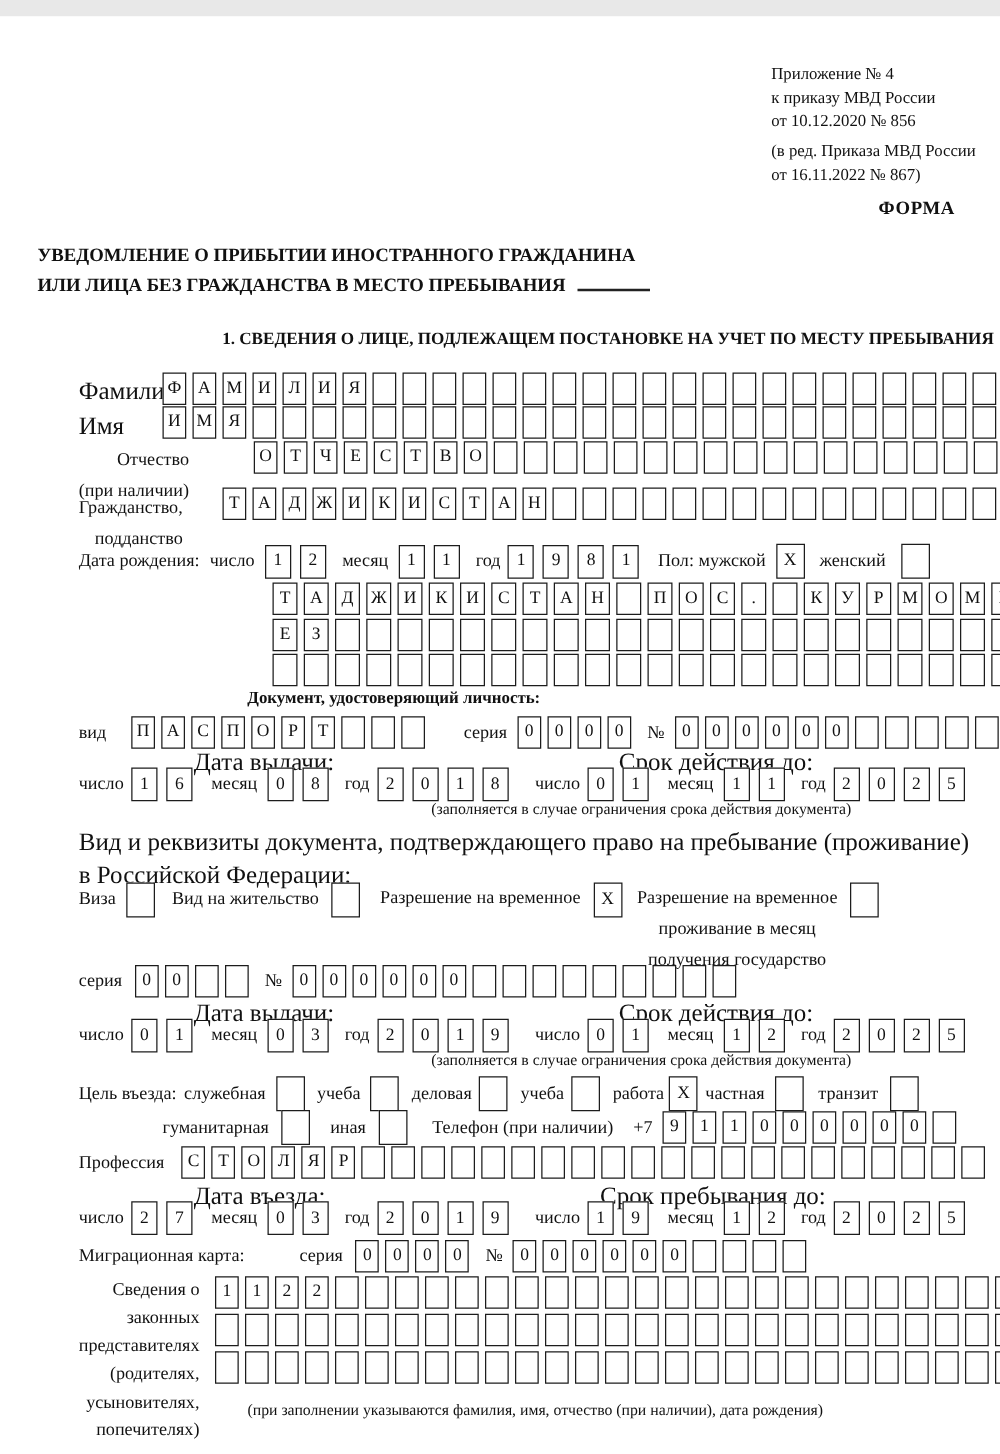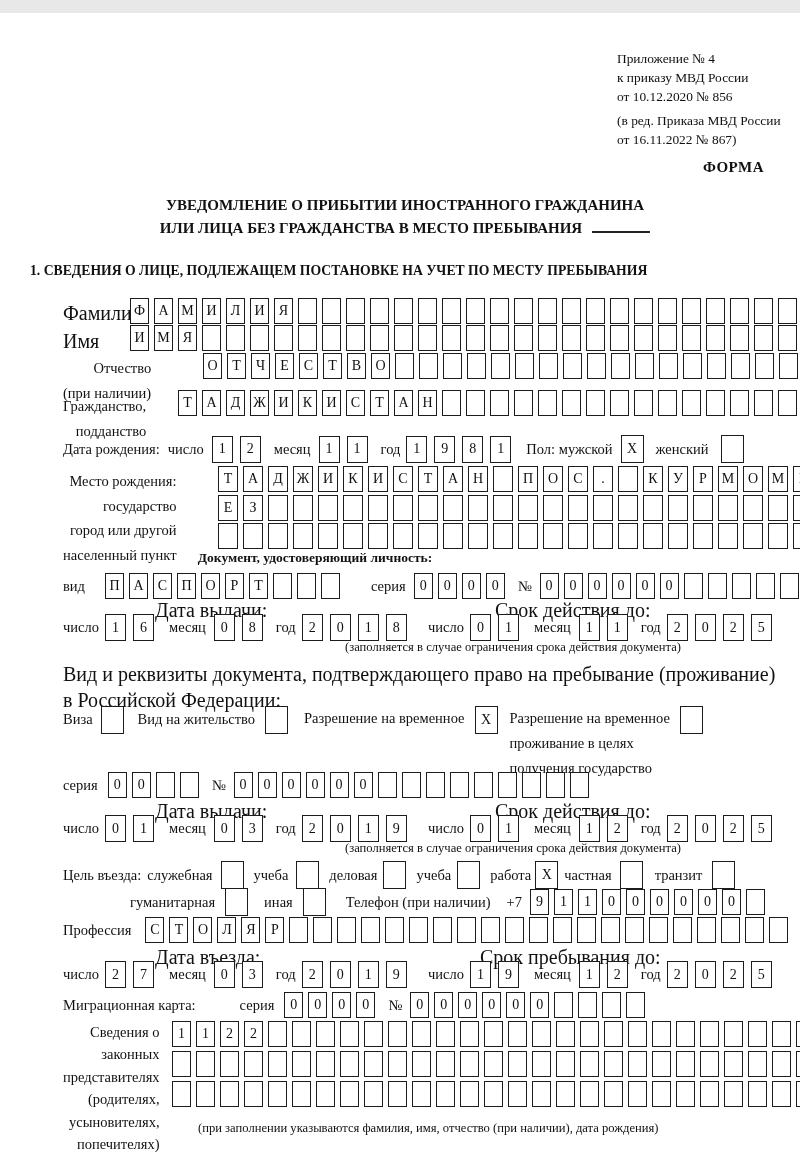--- a/index.html
+++ b/index.html
@@ -4,35 +4,35 @@
 <style>
   html,body{margin:0;padding:0;background:#e8e8e8;}
   .page{position:relative;width:800px;height:1163px;background:#ffffff;color:#111;
         font-family:"Liberation Serif","DejaVu Serif",serif;overflow:hidden;margin:13px auto;}
   .al{position:absolute;font-size:20px;white-space:nowrap;}
   .sm{font-size:12.6px;}
   .lblcol{position:absolute;font-size:14.5px;line-height:24.5px;white-space:nowrap;text-align:right;}
   .appendix{position:absolute;left:617px;top:36px;font-size:13.4px;line-height:19px;white-space:nowrap;}
   .appendix .rev{margin-top:5px;}
   .forma{position:absolute;top:146px;right:36px;font-weight:bold;font-size:15px;letter-spacing:.5px;}
-  .title{position:absolute;top:181px;left:30px;right:20px;text-align:center;font-weight:bold;
+  .title{position:absolute;top:181px;left:30px;right:20px;text-align:left;font-weight:bold;
          font-size:15px;line-height:23px;}
   .tline{display:inline-block;width:58px;border-bottom:2px solid #222;height:14px;margin-left:10px;}
-  .sec{position:absolute;top:250px;left:30px;right:5px;text-align:left;font-weight:bold;font-size:13.7px;white-space:nowrap;}
+  .sec{position:absolute;top:250px;left:30px;right:5px;text-align:right;font-weight:bold;font-size:13.7px;white-space:nowrap;}
   .doch{position:absolute;top:537px;left:0px;right:170px;text-align:center;font-weight:bold;font-size:13.5px;}
   .row{position:absolute;display:flex;align-items:center;white-space:nowrap;font-size:14.5px;}
   .rowt{align-items:flex-start;}
   .cells{position:absolute;display:flex;}
   .cellsf{display:flex;}
   .cells>span,.cellsf>span{flex:0 0 auto;width:17px;height:24px;border:1.8px solid #1c1c1c;margin-right:5px;
      display:flex;align-items:center;justify-content:center;font-size:14px;background:#fff;box-sizing:content-box;}
   .bp>span{width:18px;margin-right:5px;}
   .dc>span{width:19px;height:25px;margin-right:7px;}
   .cbx>span{width:21px;height:26px;margin-right:0;}
-  .ctr{text-align:left;line-height:25px;}
+  .ctr{text-align:center;line-height:25px;}
   .lh27{line-height:27px;}
   .mr4{margin-right:4px}.mr6{margin-right:6px}.mr8{margin-right:8px}.mr10{margin-right:10px}
   .mr12{margin-right:12px}.mr14{margin-right:14px}.mr20{margin-right:20px}
   .ml6{margin-left:6px}.ml8{margin-left:8px}.ml10{margin-left:10px}.ml12{margin-left:12px}
   .ml14{margin-left:14px}.ml16{margin-left:16px}.ml20{margin-left:20px}.ml26{margin-left:26px}.ml44{margin-left:44px}
 </style>
 </head>
 <body>
 
 <div class="page">
@@ -204,26 +204,20 @@
     <span class="ml8 mr8">Пол: мужской</span>
     <span class="cellsf cbx">
         <span>X</span>
       </span>
     <span class="ml12 mr12">женский</span>
     <span class="cellsf cbx">
         <span></span>
       </span>
   </div>
 
-  <div class="lblcol" style="left:63px;top:456px">
-    <div>Место рождения:</div>
-    <div>государство</div>
-    <div>город или другой</div>
-    <div>населенный пункт</div>
-  </div>
   <div class="cells bp" style="left:218px;top:453px">
       <span>Т</span>
       <span>А</span>
       <span>Д</span>
       <span>Ж</span>
       <span>И</span>
       <span>К</span>
       <span>И</span>
       <span>С</span>
       <span>Т</span>
@@ -391,21 +385,21 @@
         <span></span>
       </span>
     <span class="ml16 ctr mr10">
       <span style="display:block">Разрешение на временное</span>
     </span>
     <span class="cellsf cbx">
         <span>X</span>
       </span>
     <span class="ml12 ctr mr10">
       <span style="display:block">Разрешение на временное</span>
-      <span style="display:block">проживание в целях</span>
+      <span style="display:block">проживание в месяц</span>
       <span style="display:block">получения государство</span>
     </span>
     <span class="cellsf cbx">
         <span></span>
       </span>
   </div>
 
   <div class="row" style="left:63px;top:759px">
     <span class="mr10">серия</span>
     <span class="cellsf">

